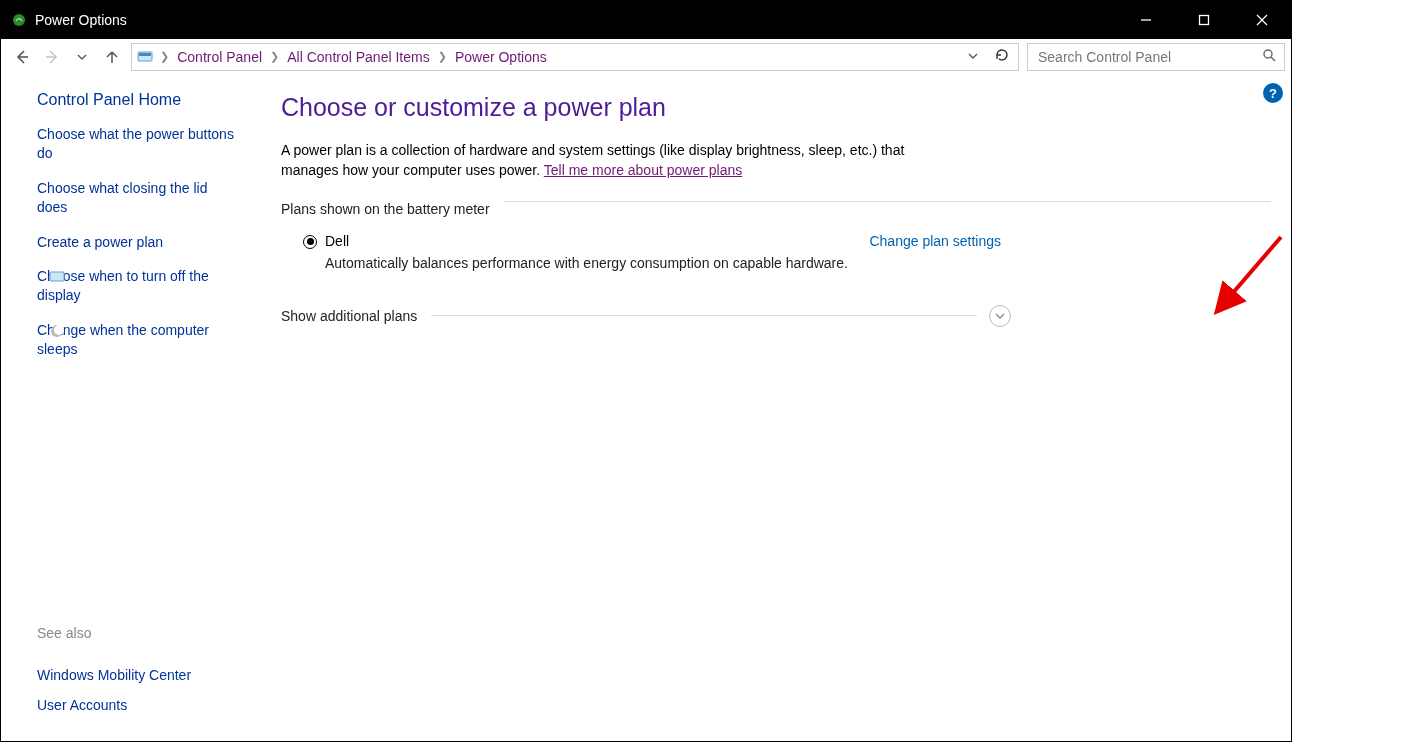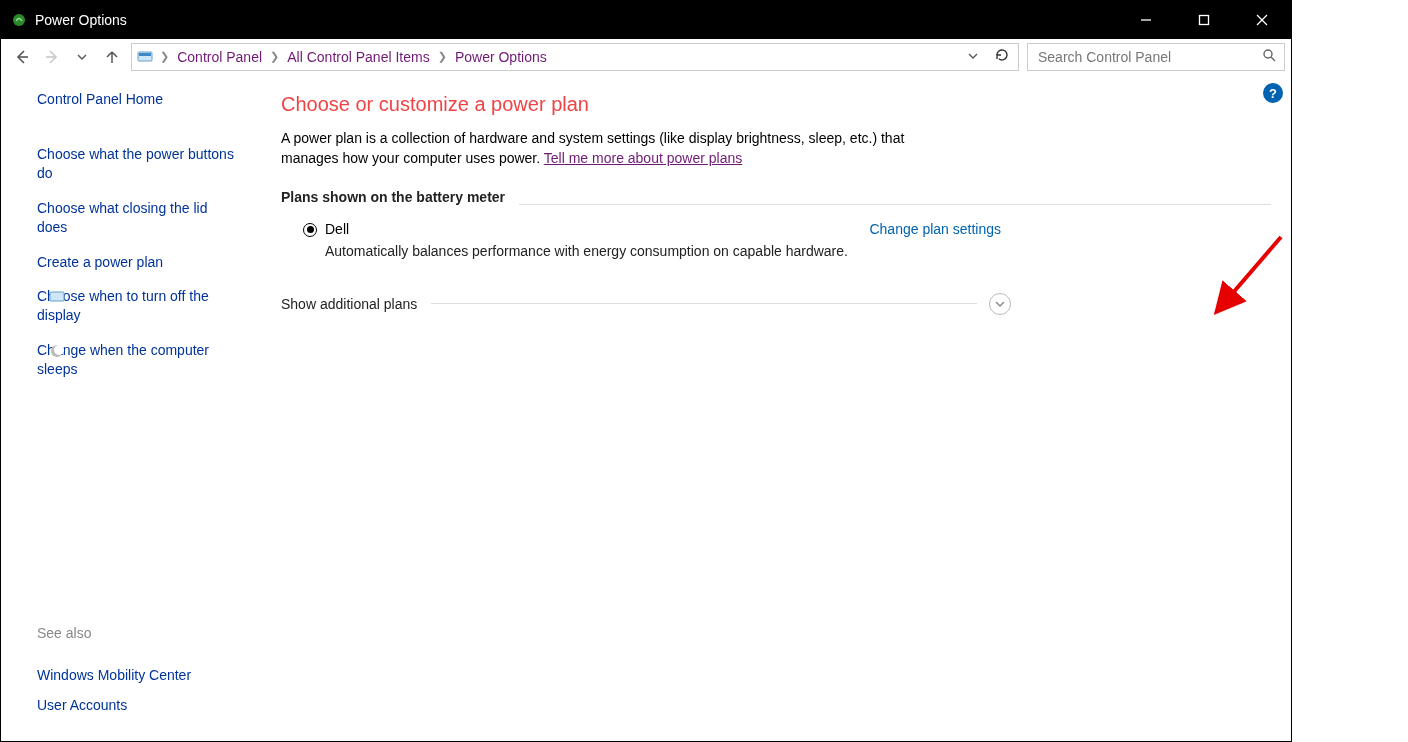--- a/index.html
+++ b/index.html
@@ -25,36 +25,36 @@
   .addr-chevron { color:#555; font-size:11px; padding:0 4px; }
   .refresh { color:#000; padding:0 4px 0 8px; }
   .searchbox { width:258px; height:28px; border:1px solid #ccc; display:flex; align-items:center; padding:0 8px; margin-left:4px; color:#666; }
   .searchbox input { border:none; outline:none; flex:1; font-size:14px; color:#000; background:transparent; }
   .searchbox input::placeholder { color:#777; }
   .search-icon { color:#555; }
 
   
   .body { display:flex; height:calc(100% - 38px - 36px); position:relative; }
   .sidebar { width:260px; padding:16px 10px 10px 36px; position:relative; }
-  .sidebar-title { color:#003399; margin-bottom:38px; font-size:14px; }
+  .sidebar-title { color:#003399; margin-bottom:16px; font-size:16px; }
   .sidebar-link { color:#003399; margin-bottom:16px; font-size:14px; line-height:1.35; max-width:200px; cursor:pointer; }
   .side-ico { position:absolute; left:12px; width:16px; height:16px; }
 
   .seealso { position:absolute; bottom:14px; left:36px; }
   .seealso-title { color:#888; margin-bottom:26px; }
   .seealso-link { color:#003399; margin-bottom:14px; cursor:pointer; }
 
   .content { flex:1; position:relative; padding:14px 20px 0 20px; }
   .help { position:absolute; right:8px; top:8px; width:20px; height:20px; border-radius:50%; background:#0063b1; color:#fff; font-size:13px; font-weight:bold; display:flex; align-items:center; justify-content:center; }
 
-  h1.page-title { color:#ef4444; font-weight:400; font-size:20px; margin:4px 0 12px 0; }
+  h1.page-title { color:#4c1d95; font-weight:400; font-size:25px; margin:4px 0 18px 0; }
   .desc { color:#000; max-width:680px; line-height:1.45; }
   .desc a { color:#701a75; text-decoration:underline; }
 
-  .section-row { display:flex; align-items:flex-end; margin-top:20px;font-weight:bold; }
+  .section-row { display:flex; align-items:flex-start; margin-top:20px; }
   .section-label { color:#222; white-space:nowrap; padding-right:14px; }
   .section-line { flex:1; height:1px; background:#ddd; }
 
   .plan-row { display:flex; align-items:flex-start; padding:16px 0 0 22px; max-width:720px; }
   .radio { width:14px; height:14px; border:1.5px solid #000; border-radius:50%; display:inline-flex; align-items:center; justify-content:center; margin-right:8px; margin-top:2px; flex:none; }
   .radio .dot { width:7px; height:7px; background:#000; border-radius:50%; }
   .plan-name { font-size:14px; }
   .plan-desc { color:#222; margin-top:6px; }
   .plan-text { flex:1; }
   .change-link { color:#0063b1; cursor:pointer; white-space:nowrap; margin-left:20px; }

